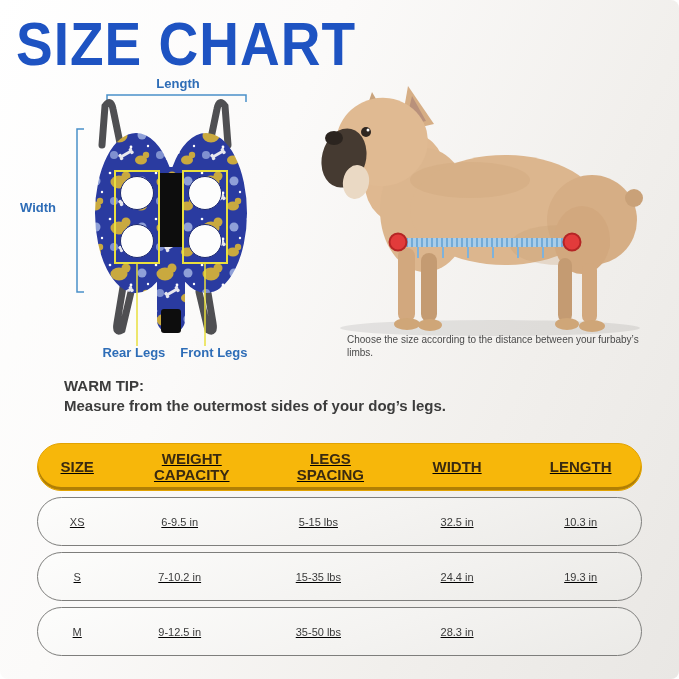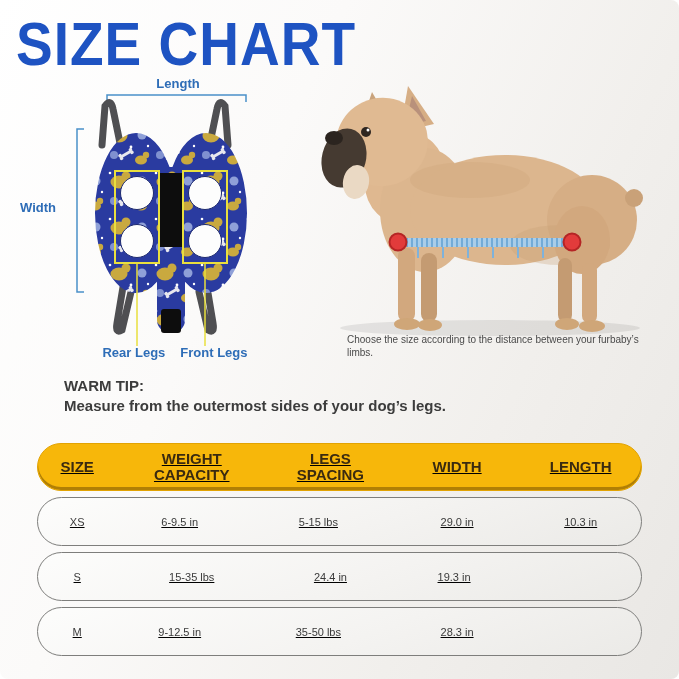--- a/index.html
+++ b/index.html
@@ -228,25 +228,26 @@
           <span>WIDTH</span>
         </div>
         <div class="cell col-4">
           <span>LENGTH</span>
         </div>
       </div>
       <div class="pill row-pill">
         <div class="cell col-0">XS</div>
         <div class="cell col-1">6-9.5 in</div>
         <div class="cell col-2">5-15 lbs</div>
-        <div class="cell col-3">29.0 in</div>
+        <div class="cell col-3">32.5 in</div>
         <div class="cell col-4">10.3 in</div>
       </div>
       <div class="pill row-pill">
         <div class="cell col-0">S</div>
+        <div class="cell col-1">7-10.2 in</div>
         <div class="cell col-2">15-35 lbs</div>
         <div class="cell col-3">24.4 in</div>
         <div class="cell col-4">19.3 in</div>
       </div>
       <div class="pill row-pill">
         <div class="cell col-0">M</div>
         <div class="cell col-1">9-12.5 in</div>
         <div class="cell col-2">35-50 lbs</div>
         <div class="cell col-3">28.3 in</div>
       </div>

